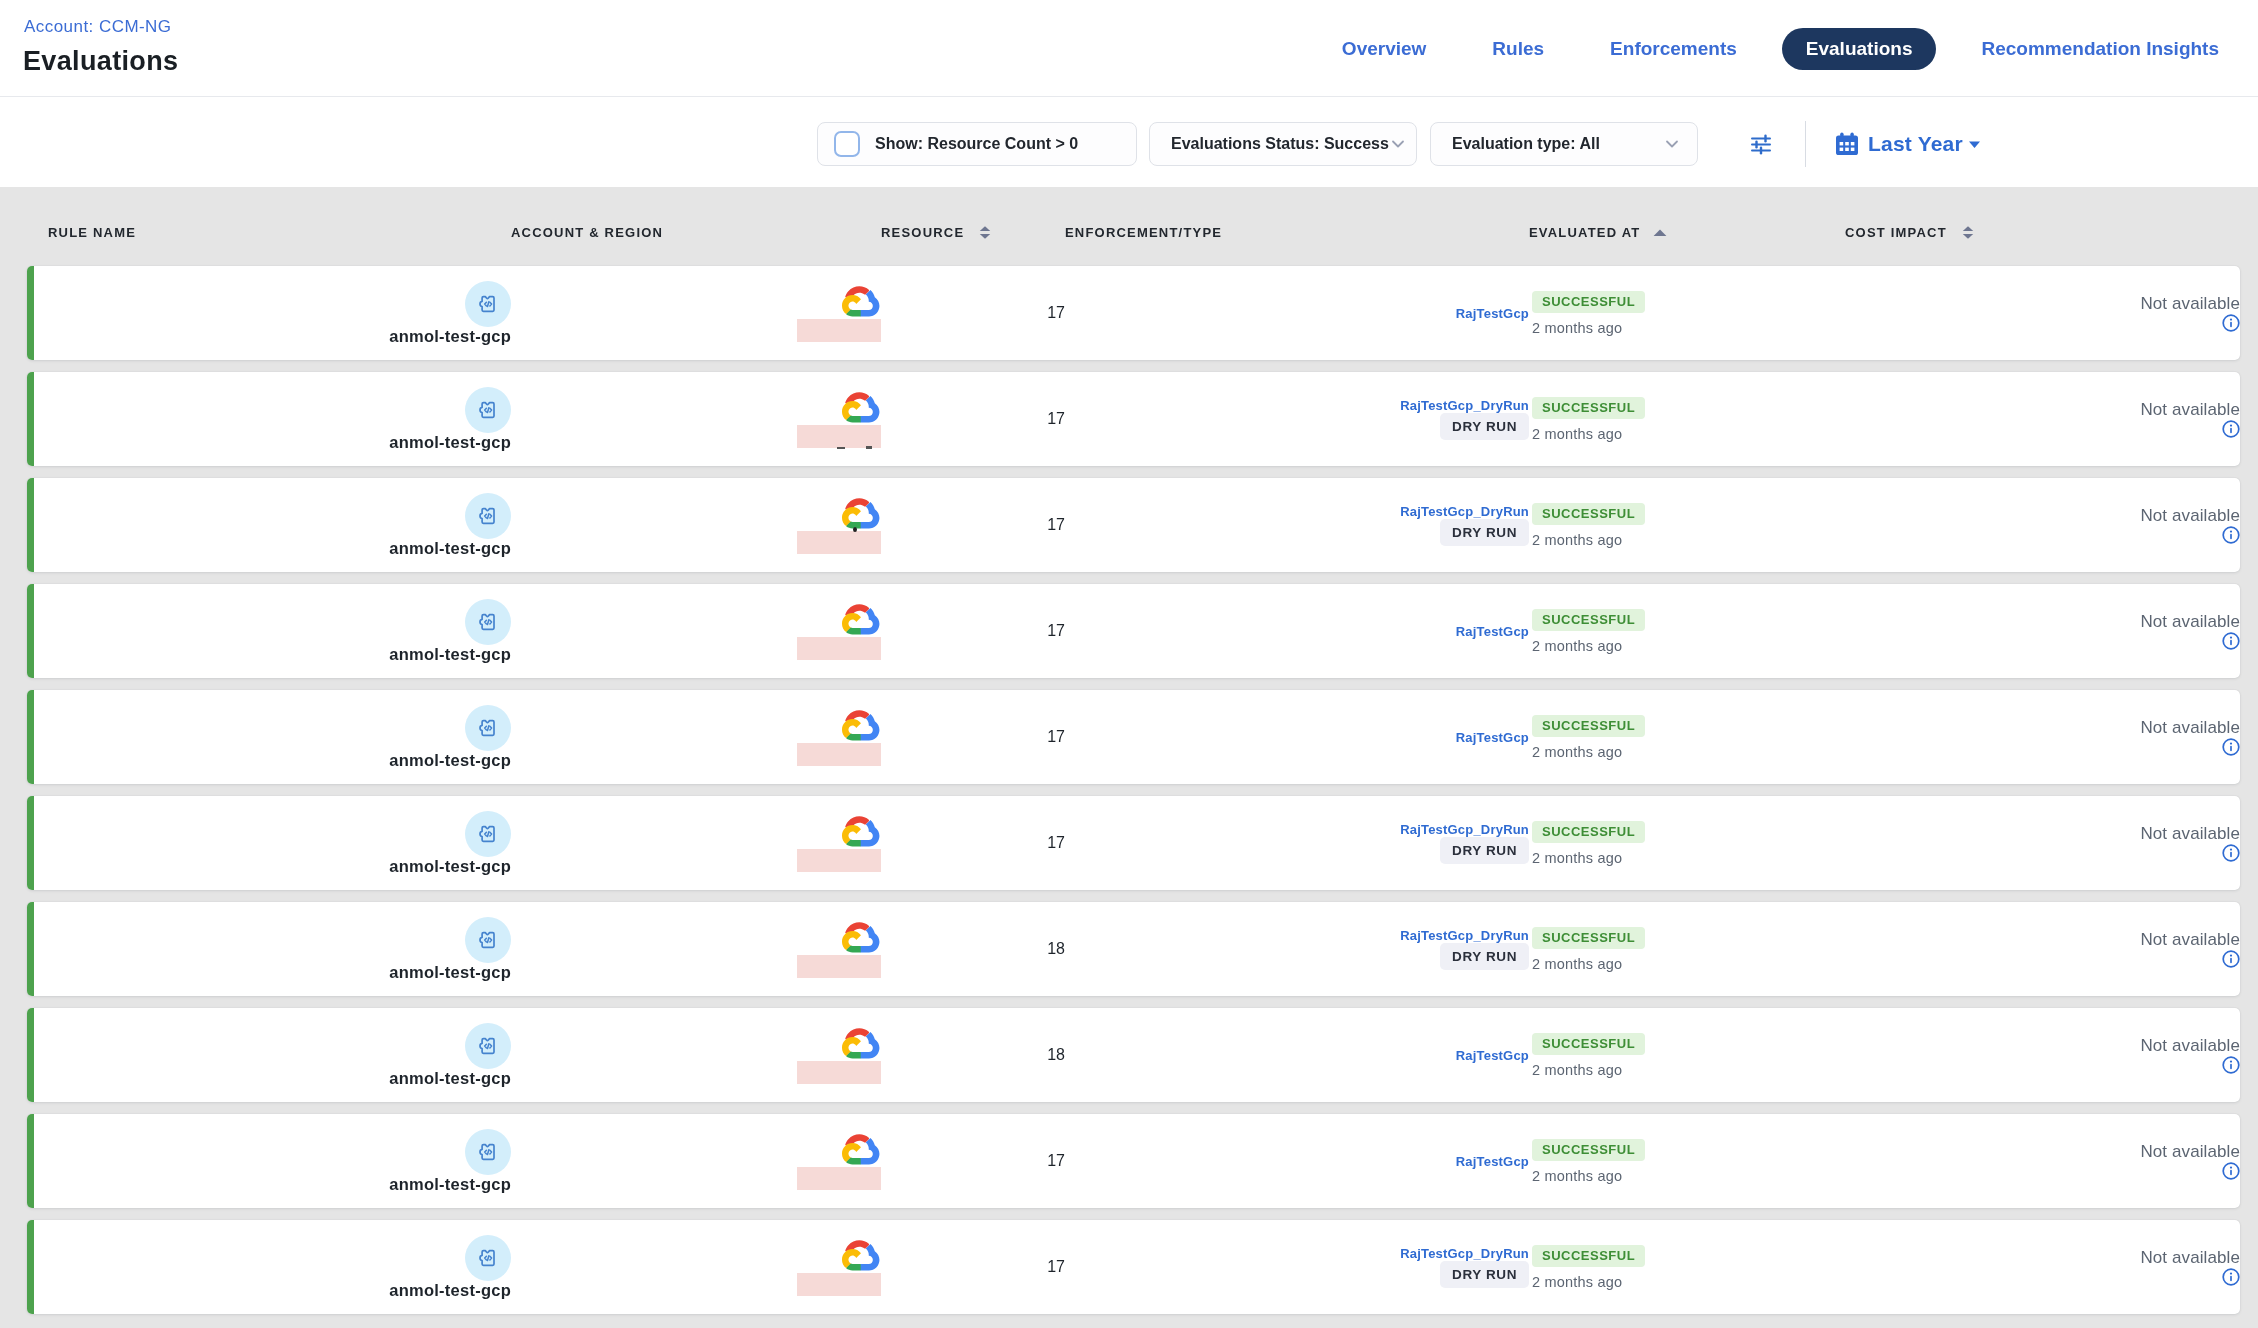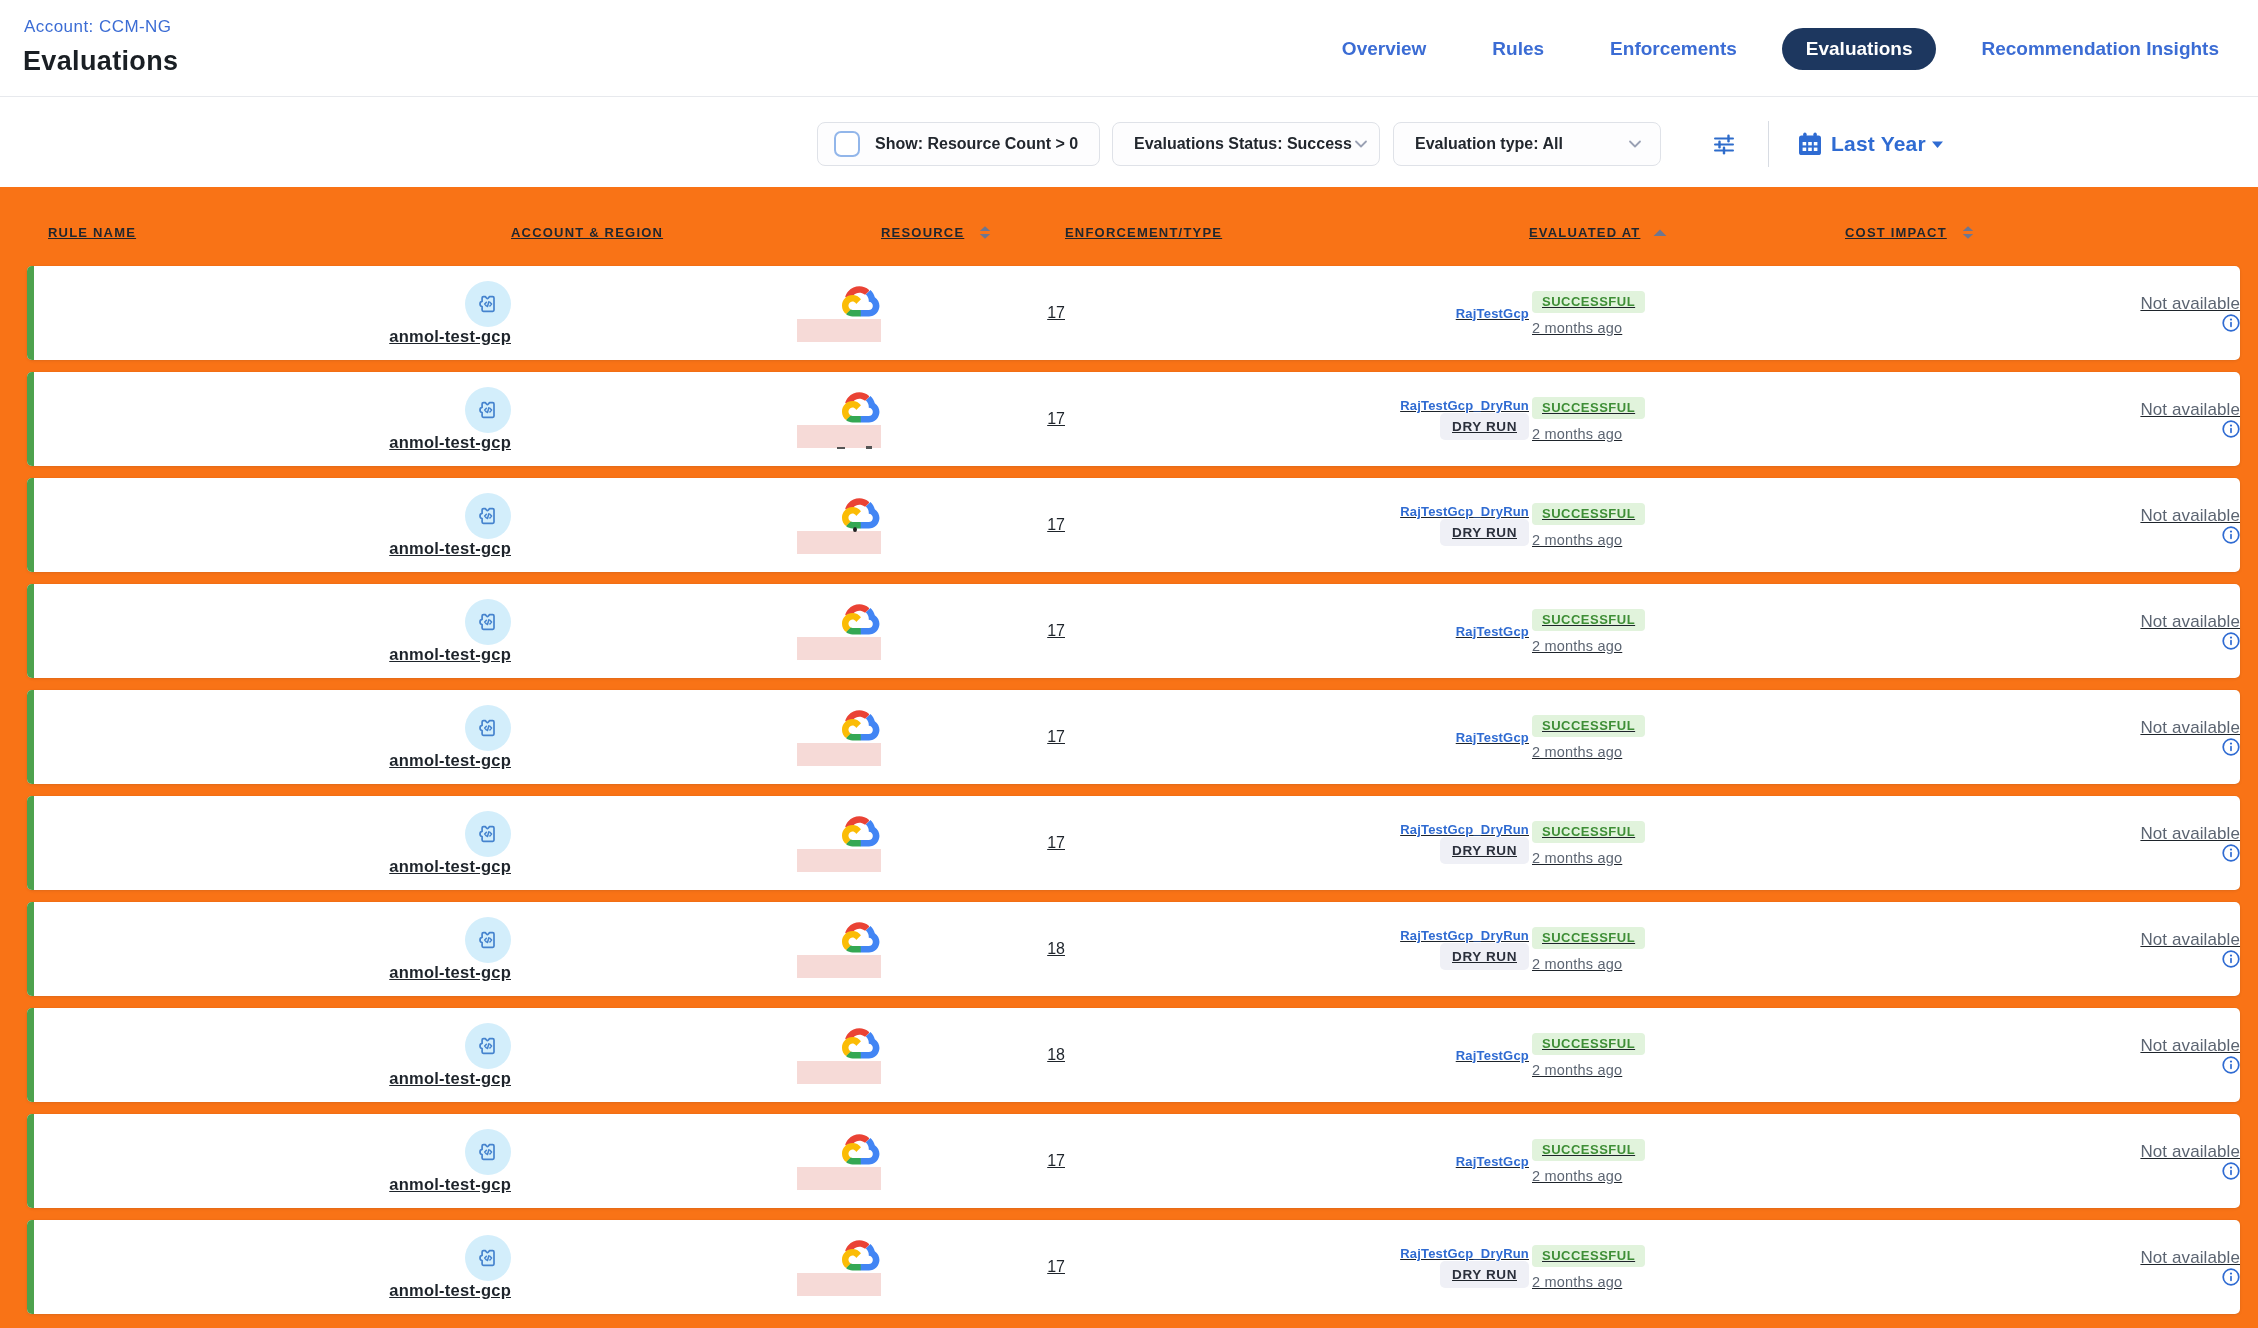--- a/index.html
+++ b/index.html
@@ -11,36 +11,36 @@
   .account-link { position:absolute; left:24px; top:17px; font-size:17px; letter-spacing:0.45px; color:#3B6CD4; text-decoration:none; }
   .page-title { position:absolute; left:23px; top:46px; font-size:27px; font-weight:700; color:#1A1F24; letter-spacing:0.35px; }
   .tabs { position:absolute; right:39px; top:0; height:97px; display:flex; align-items:center; gap:66px; }
   .tab { font-size:19px; font-weight:700; color:#3B6CD4; text-decoration:none; white-space:nowrap; }
   .tab.active { background:#1D375F; color:#fff; border-radius:22px; padding:10px 24px; margin:0 -21px; }
 
   
   .filter-bar { position:relative; height:90px; background:#fff; }
   .filter-controls { position:absolute; left:817px; top:24px; display:flex; align-items:center; }
   .control { white-space:nowrap; height:44px; border:1px solid #DFE2E8; border-radius:8px; background:#FDFDFE; display:flex; align-items:center; font-size:16px; font-weight:700; color:#22272E; cursor:pointer; }
-  .control-checkbox { width:283px; padding:0 16px; margin-right:12px; }
+  .control-checkbox { width:320px; padding:0 16px; margin-right:12px; }
   .checkbox-box { width:26px; height:26px; border:2px solid #92B6EA; border-radius:7px; background:#fff; margin-right:15px; flex:0 0 auto; }
   .dd-status { width:268px; padding:0 16px 0 21px; margin-right:13px; }
   .dd-type { width:268px; padding:0 16px 0 21px; margin-right:13px; }
   .dd-saved { width:300px; padding:0 16px 0 21px; }
   .dd-label { flex:1 1 auto; }
   .chev { flex:0 0 auto; }
   .icon-button { background:none; border:none; cursor:pointer; display:flex; align-items:center; justify-content:center; }
   .sliders-btn { margin-left:28px; width:44px; height:44px; }
   .v-divider { width:1px; height:46px; background:#D8DCE3; margin:0 0 0 22px; }
   .date-range { margin-left:28px; display:flex; align-items:center; background:none; border:none; cursor:pointer; }
   .date-range .cal { margin-right:8px; }
   .date-label { font-size:21px; font-weight:700; color:#2F6BD2; margin-right:5px; letter-spacing:0.2px; }
 
   
-  .content { background:#f97316; height:1141px;text-decoration:underline; }
+  .content { background:#e5e5e5; height:1141px; }
   .grid { display:grid; grid-template-columns:484px 370px 184px 464px 316px 1fr; }
   .table-head { width:2213px; margin-left:27px; height:79px; padding-top:12px; align-items:center; }
   .th { display:flex; align-items:center; font-size:13px; font-weight:700; letter-spacing:1.2px; color:#22272E; }
   .th .sort { margin-left:13px; display:inline-flex; }
   .th-rule { padding-left:21px; }
   .th-account, .th-resource, .th-enforcement, .th-evaluated, .th-cost { padding-left:0; }
 
   .rows { width:2213px; margin-left:27px; display:flex; flex-direction:column; gap:12px; }
   .row { position:relative; height:94px; background:#fff; border-radius:5px; box-shadow:0 1px 3px rgba(35,45,60,0.10), 0 0 1px rgba(35,45,60,0.16); align-items:center; cursor:pointer; }
   .green-bar { position:absolute; left:0; top:0; bottom:0; width:7px; background:#4DA24D; border-radius:5px 0 0 5px; }

